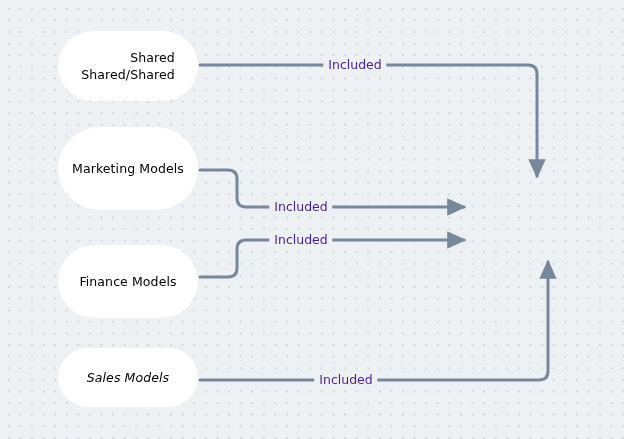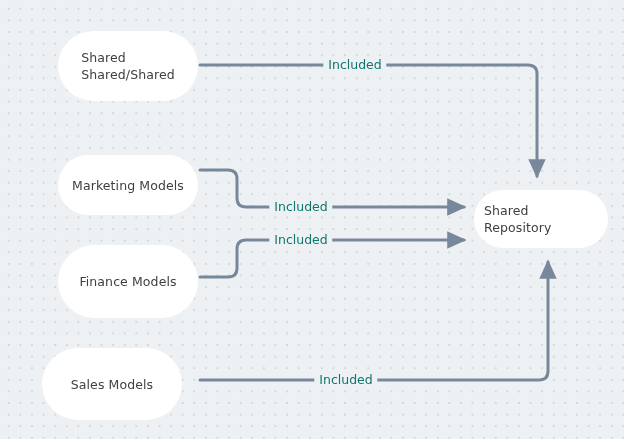--- a/index.html
+++ b/index.html
@@ -28,33 +28,33 @@
     width: 624px;
     height: 439px;
   }
   .node {
     position: absolute;
     background: #ffffff;
     border-radius: 999px;
     display: flex;
     align-items: center;
     justify-content: center;
-    text-align: left;
-    color: #404040;
+    text-align: right;
+    color: #000000;
     font-size: 12.5px;
     line-height: 17px;
     letter-spacing: 0.1px;
     box-sizing: border-box;
     padding: 4px 10px;
     z-index: 3;
   }
   .edge-label {
     position: absolute;
     background: #eef1f4;
-    color: #0f766e;
+    color: #4c1d95;
     font-size: 12.5px;
     line-height: 14px;
     padding: 0 5px;
     white-space: nowrap;
     transform: translate(-50%, -50%);
     z-index: 4;
   }
 </style>
 </head>
 <body>
@@ -76,35 +76,32 @@
     </g>
   </svg>
 
   <div class="node" style="left:58px; top:31px; width:140px; height:70px;">
     <div>
       <div>Shared</div>
       <div>Shared/Shared</div>
     </div>
   </div>
 
-  <div class="node" style="left:58px; top:155px; width:140px; height:60px;">
+  <div class="node" style="left:58px; top:127px; width:140px; height:83px;">
     <span>Marketing Models</span>
   </div>
 
   <div class="node" style="left:58px; top:245px; width:140px; height:73px;">
     <span>Finance Models</span>
   </div>
 
-  <div class="node" style="left:42px; top:348px; width:140px; height:72px;">
+  <div class="node" style="left:58px; top:348px; width:140px; height:59px;font-style:italic;">
     <span>Sales Models</span>
   </div>
 
-  <div class="node" style="left:474px; top:190px; width:134px; height:58px;">
-    <span>Shared Repository</span>
-  </div>
 
   <div class="edge-label" style="left:355px; top:65px;">Included</div>
 
   <div class="edge-label" style="left:301px; top:207px;">Included</div>
 
   <div class="edge-label" style="left:301px; top:240px;">Included</div>
 
   <div class="edge-label" style="left:346px; top:380px;">Included</div>
 
 </div>

